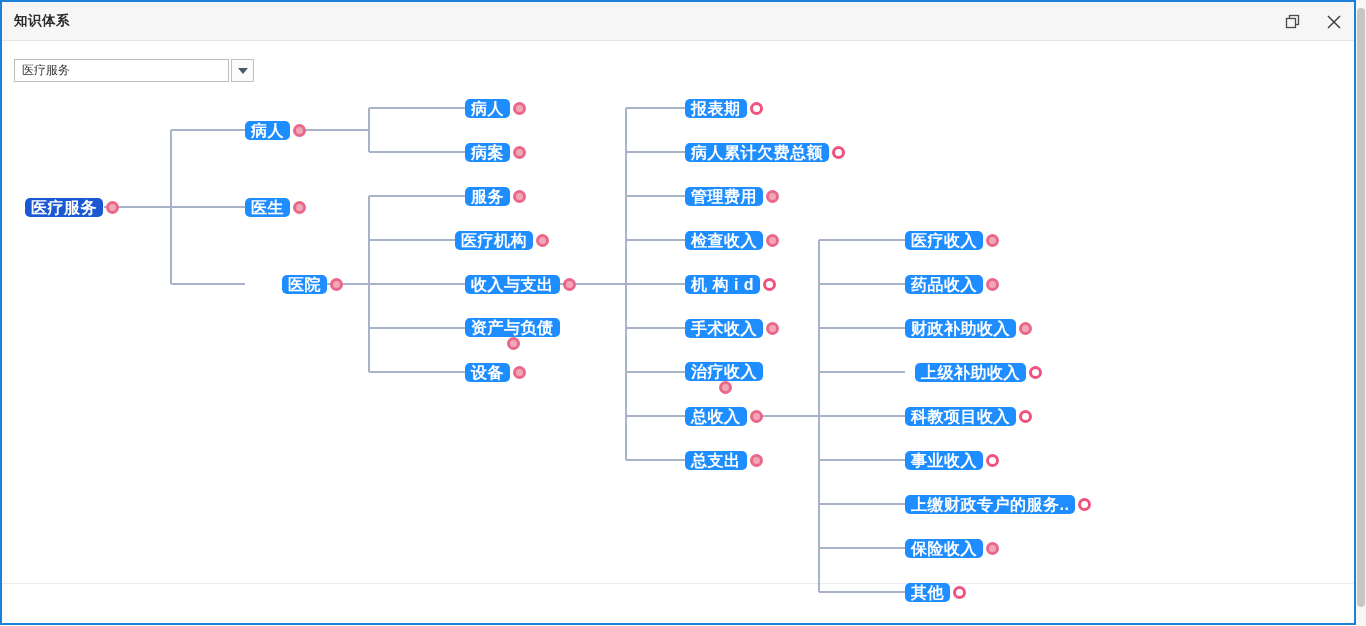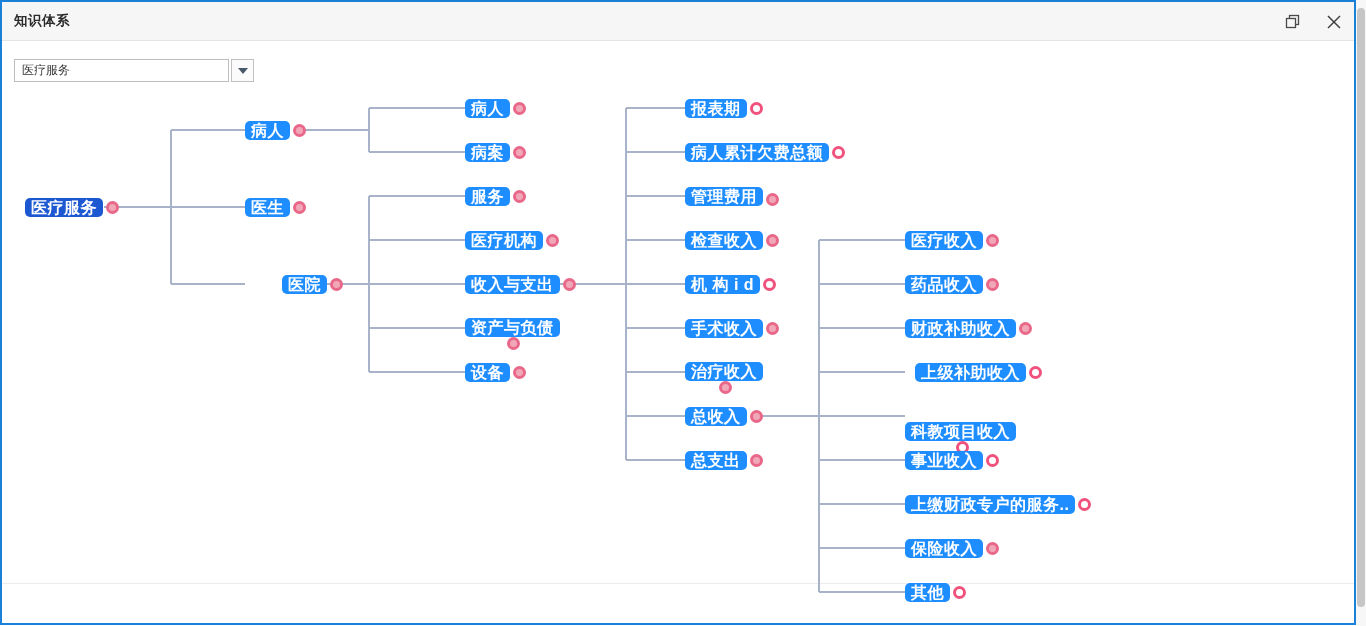--- a/index.html
+++ b/index.html
@@ -152,21 +152,21 @@
         <span class="marker filled"></span>
       </div>
       <div class="node" style="left: 463px; top: 140px;">
         <span class="node-label">病案</span>
         <span class="marker filled"></span>
       </div>
       <div class="node" style="left: 463px; top: 184px;">
         <span class="node-label">服务</span>
         <span class="marker filled"></span>
       </div>
-      <div class="node" style="left: 463px; top: 228px;">
+      <div class="node" style="left: 453px; top: 228px;">
         <span class="node-label">医疗机构</span>
         <span class="marker filled"></span>
       </div>
       <div class="node" style="left: 463px; top: 272px;">
         <span class="node-label">收入与支出</span>
         <span class="marker filled"></span>
       </div>
       <div class="node" style="left: 463px; top: 316px; flex-direction: column;">
         <span class="node-label">资产与负债</span>
         <span class="marker filled"></span>
@@ -176,21 +176,21 @@
         <span class="marker filled"></span>
       </div>
       <div class="node" style="left: 683px; top: 96px;">
         <span class="node-label">报表期</span>
         <span class="marker hollow"></span>
       </div>
       <div class="node" style="left: 683px; top: 140px;">
         <span class="node-label">病人累计欠费总额</span>
         <span class="marker hollow"></span>
       </div>
-      <div class="node" style="left: 683px; top: 184px; align-items: flex-end;">
+      <div class="node" style="left: 683px; top: 184px;">
         <span class="node-label">管理费用</span>
         <span class="marker filled"></span>
       </div>
       <div class="node" style="left: 683px; top: 228px;">
         <span class="node-label">检查收入</span>
         <span class="marker filled"></span>
       </div>
       <div class="node" style="left: 683px; top: 272px;">
         <span class="node-label">机 构 i d</span>
         <span class="marker hollow"></span>
@@ -220,21 +220,21 @@
         <span class="marker filled"></span>
       </div>
       <div class="node" style="left: 903px; top: 316px;">
         <span class="node-label">财政补助收入</span>
         <span class="marker filled"></span>
       </div>
       <div class="node" style="left: 913px; top: 360px;">
         <span class="node-label">上级补助收入</span>
         <span class="marker hollow"></span>
       </div>
-      <div class="node" style="left: 903px; top: 420px; flex-direction: column;">
+      <div class="node" style="left: 903px; top: 404px;">
         <span class="node-label">科教项目收入</span>
         <span class="marker hollow"></span>
       </div>
       <div class="node" style="left: 903px; top: 448px;">
         <span class="node-label">事业收入</span>
         <span class="marker hollow"></span>
       </div>
       <div class="node" style="left: 903px; top: 492px;">
         <span class="node-label">上缴财政专户的服务..</span>
         <span class="marker hollow"></span>

